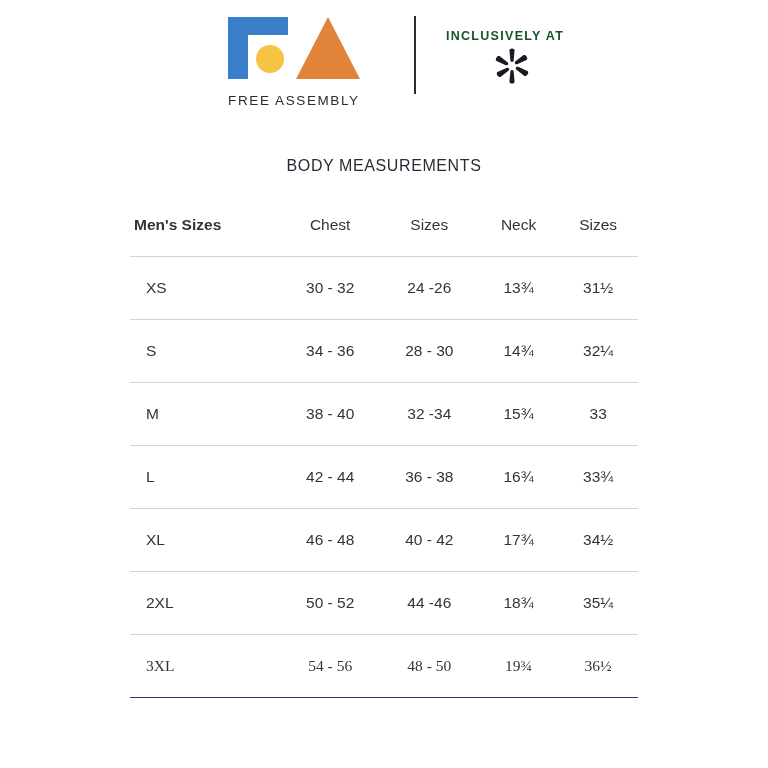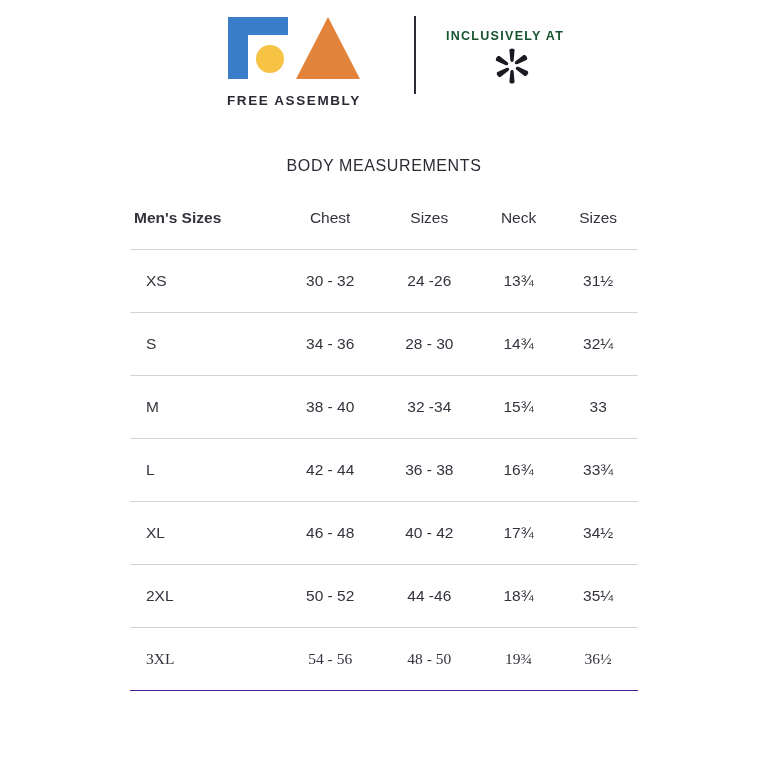--- a/index.html
+++ b/index.html
@@ -39,21 +39,21 @@
   .fa-mark {
     display: flex;
     align-items: flex-start;
     justify-content: center;
     height: 66px;
   }
   .brand-name {
     margin-top: 12px;
     font-size: 13.5px;
     letter-spacing: 1.6px;
-    font-weight: 700;
+    font-weight: 400;
     color: #2b2b36;
   }
   .divider {
     width: 2px;
     height: 78px;
     background: #2b2b36;
     margin: 0 30px 14px 30px;
   }
   .brand-right {
     display: flex;
@@ -89,21 +89,21 @@
     text-align: center;
     font-size: 16px;
     letter-spacing: 0.6px;
     color: #2b2b36;
     margin-top: 52px;
     font-weight: 400;
   }
 
   
   .table-wrap {
-    margin: 28px auto 0 auto;
+    margin: 35px auto 0 auto;
     width: 508px;
   }
   table {
     width: 100%;
     border-collapse: collapse;
     font-size: 15.5px;
     color: #33333d;
   }
   thead th {
     font-weight: 400;

